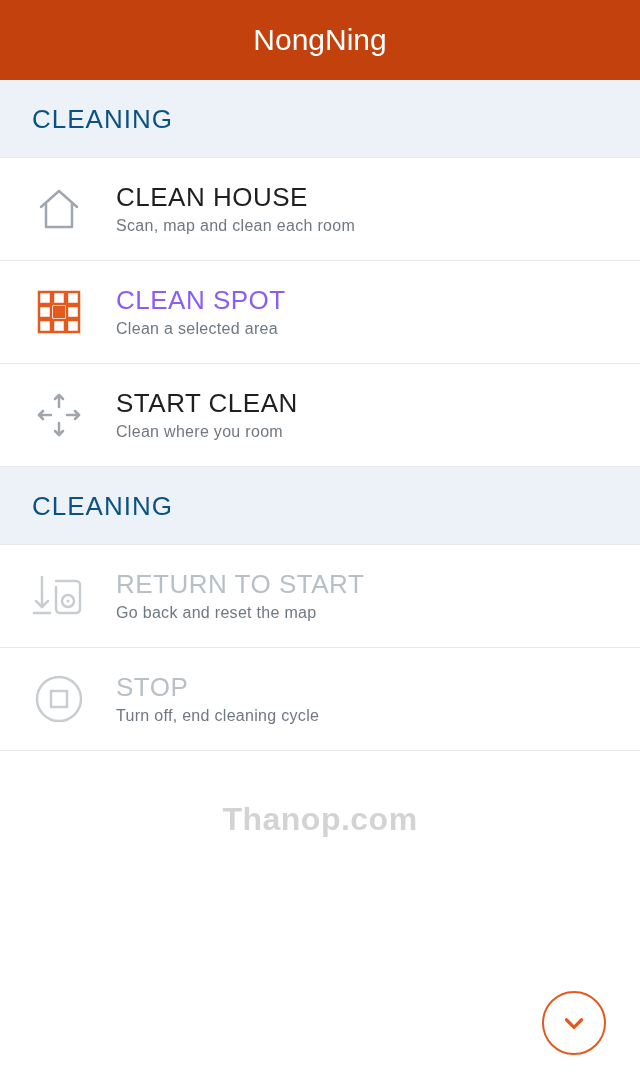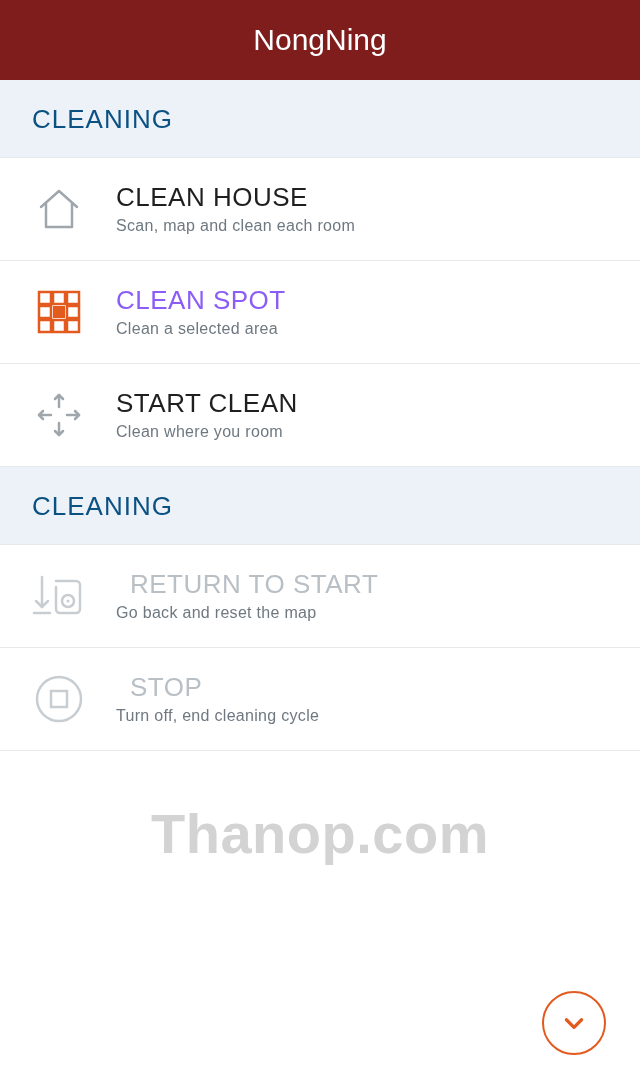--- a/index.html
+++ b/index.html
@@ -1,18 +1,18 @@
 <!DOCTYPE html>
 <html><head>
 <meta charset="utf-8">
 <style>
   * { margin: 0; padding: 0; box-sizing: border-box; }
   html, body { width: 640px; height: 1089px; font-family: -apple-system, "Helvetica Neue", Arial, sans-serif; background: #ffffff; overflow: hidden; position: relative; }
   .header {
-    background: #7f1d1d;
+    background: #c2410c;
     height: 80px;
     display: flex;
     align-items: center;
     justify-content: center;
     color: #ffffff;
     font-size: 30px;
     font-weight: 400;
   }
   .section-header {
     background: #edf2f8;
@@ -45,25 +45,25 @@
     letter-spacing: 0.5px;
     font-weight: 500;
     margin-bottom: 4px;
   }
   .item-subtitle {
     font-size: 16px;
     color: #6e7880;
     letter-spacing: 0.3px;
   }
   .list-item.highlight .item-title { color: #8b5cf6; }
-  .list-item.disabled .item-title { color: #b8bfc5; margin-left: 14px; }
+  .list-item.disabled .item-title { color: #b8bfc5; }
   .list-item.disabled .item-subtitle { color: #6e7880; }
   .watermark {
     text-align: center;
-    font-size: 56px;
+    font-size: 32px;
     font-weight: 700;
     color: #d3d3d3;
     letter-spacing: 0.5px;
     margin-top: 50px;
   }
   .fab {
     position: absolute;
     right: 34px;
     bottom: 34px;
     width: 64px;

